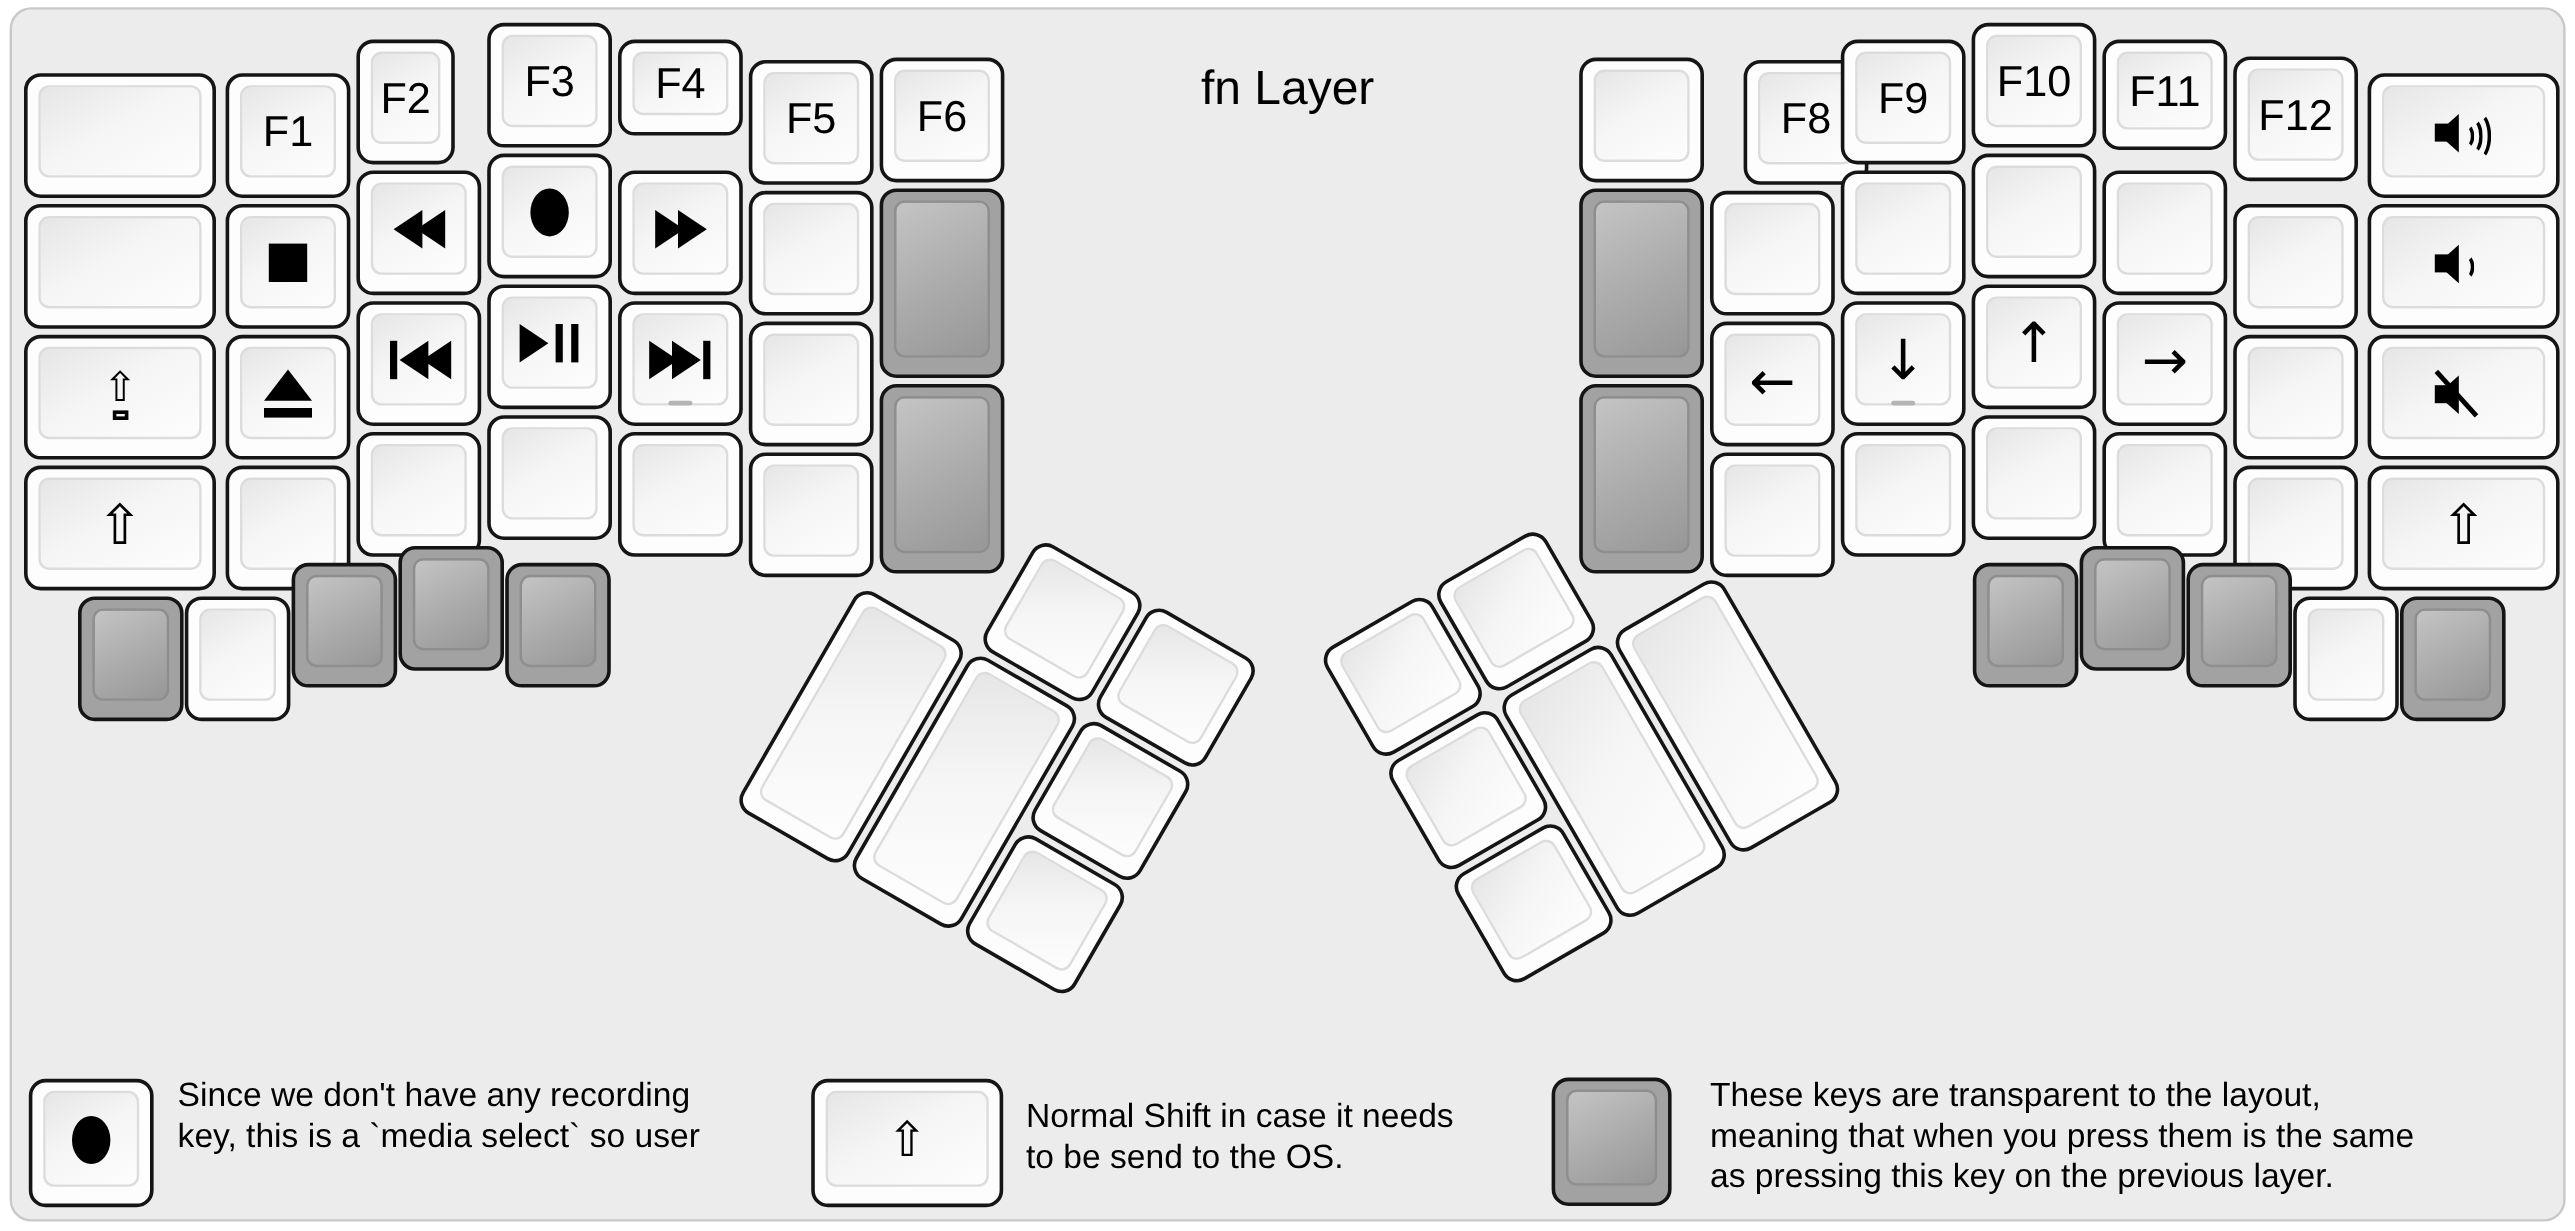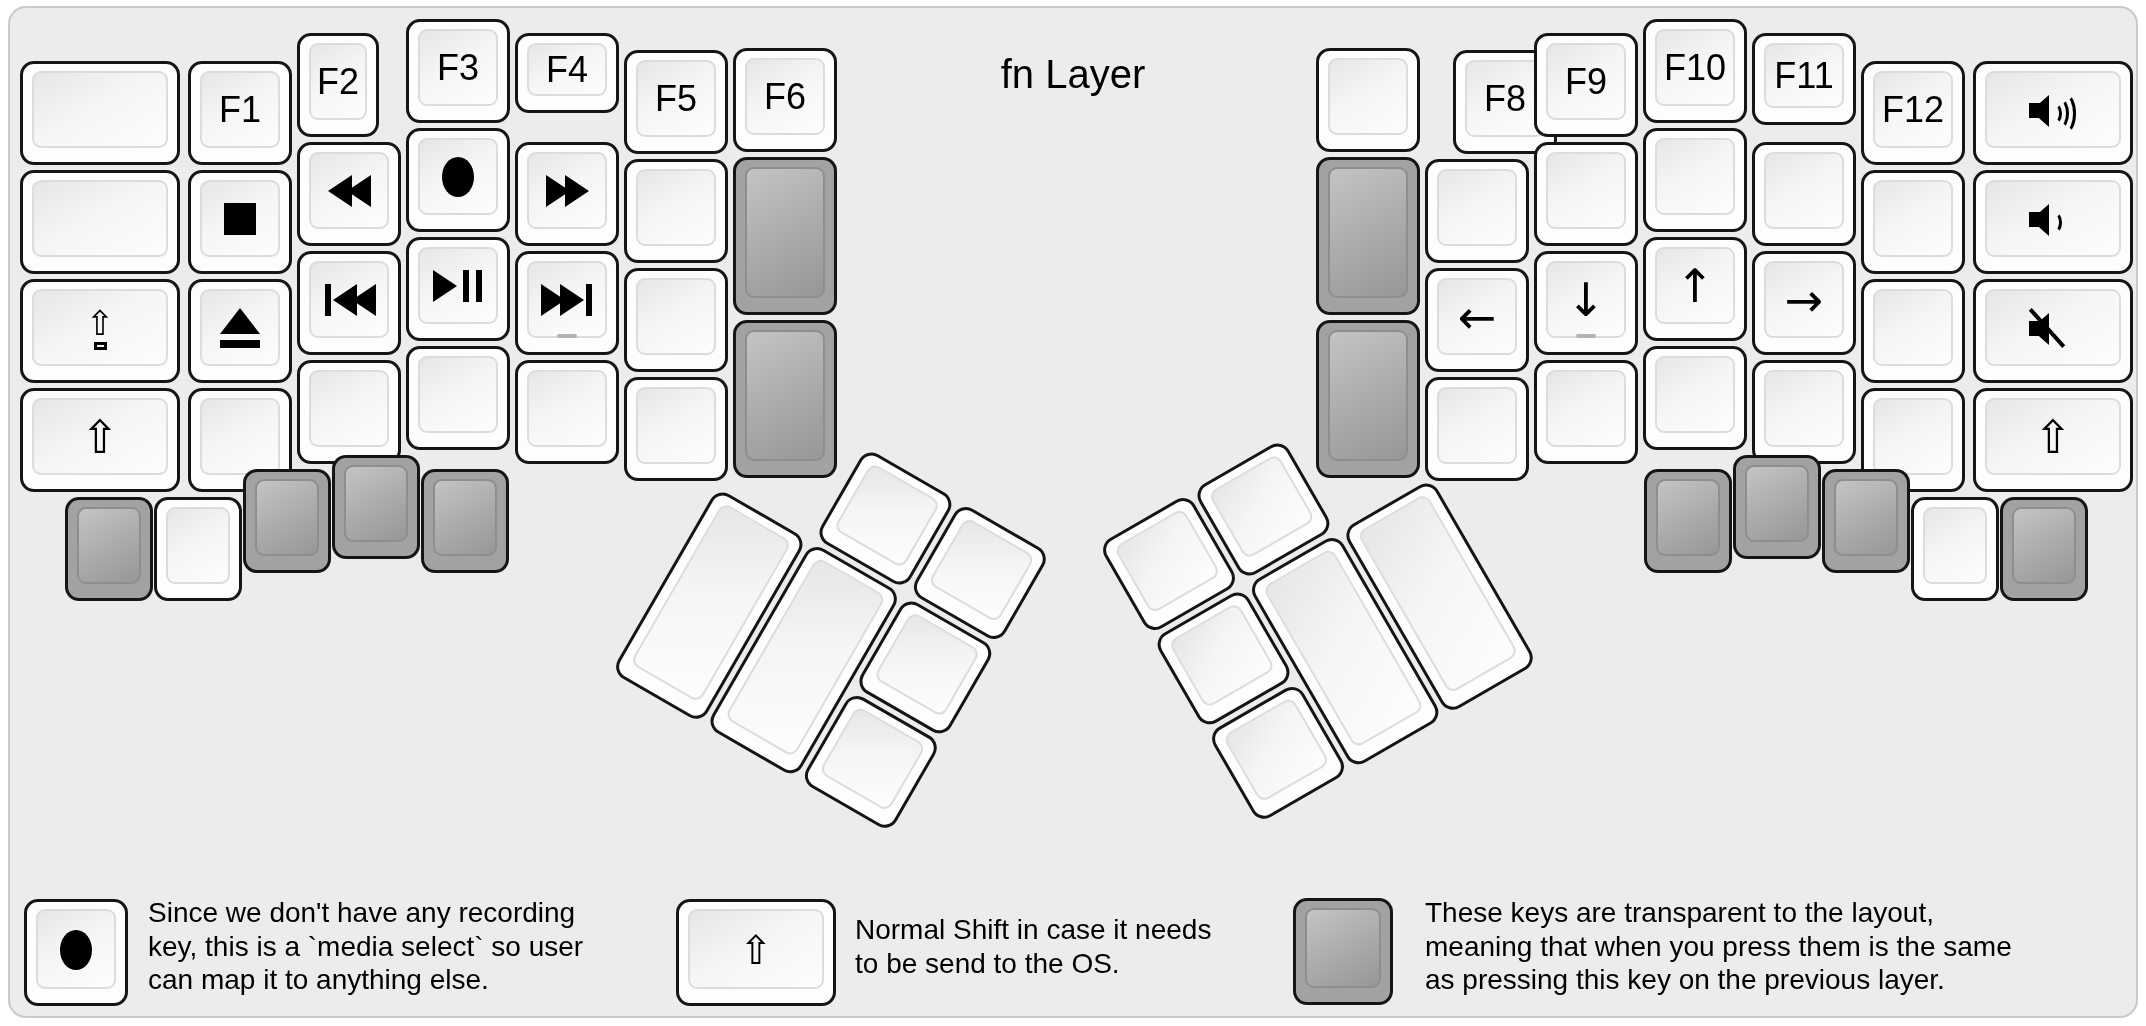--- a/index.html
+++ b/index.html
@@ -319,21 +319,21 @@
       </div>
       <div class="key white" style="left: 1752px; top: 251px; width: 104px; height: 104px;">
         <div class="cap"></div>
         <div class="gwrap">
           <span class="glyph-text arrow">→</span>
         </div>
       </div>
       <div class="key white" style="left: 1752px; top: 360px; width: 104px; height: 104px;">
         <div class="cap"></div>
       </div>
-      <div class="key white" style="left: 1861px; top: 61px; width: 104px; height: 104px; border-radius: 15px;">
+      <div class="key white" style="left: 1861px; top: 47px; width: 104px; height: 104px;">
         <div class="cap"></div>
         <div class="gwrap">
           <span class="glyph-text flabel">F12</span>
         </div>
       </div>
       <div class="key white" style="left: 1861px; top: 170px; width: 104px; height: 104px;">
         <div class="cap"></div>
       </div>
       <div class="key white" style="left: 1861px; top: 279px; width: 104px; height: 104px;">
         <div class="cap"></div>
@@ -438,21 +438,20 @@
   <div id="legend-root">
       <div class="key white" style="left: 24px; top: 899px; width: 104px; height: 107px;">
         <div class="cap"></div>
         <div class="gwrap">
           <div class="g-record"></div>
         </div>
       </div>
       <div class="legend-text" style="left: 148px; top: 896px;">
         <div>Since we don't have any recording</div>
         <div>key, this is a `media select` so user</div>
-        <div>can map it to anything else.</div>
       </div>
       <div class="key white" style="left: 676px; top: 899px; width: 160px; height: 107px;">
         <div class="cap"></div>
         <div class="gwrap">
           <span class="glyph-text shift-small">⇧</span>
         </div>
       </div>
       <div class="legend-text" style="left: 855px; top: 913px;">
         <div>Normal Shift in case it needs</div>
         <div>to be send to the OS.</div>

